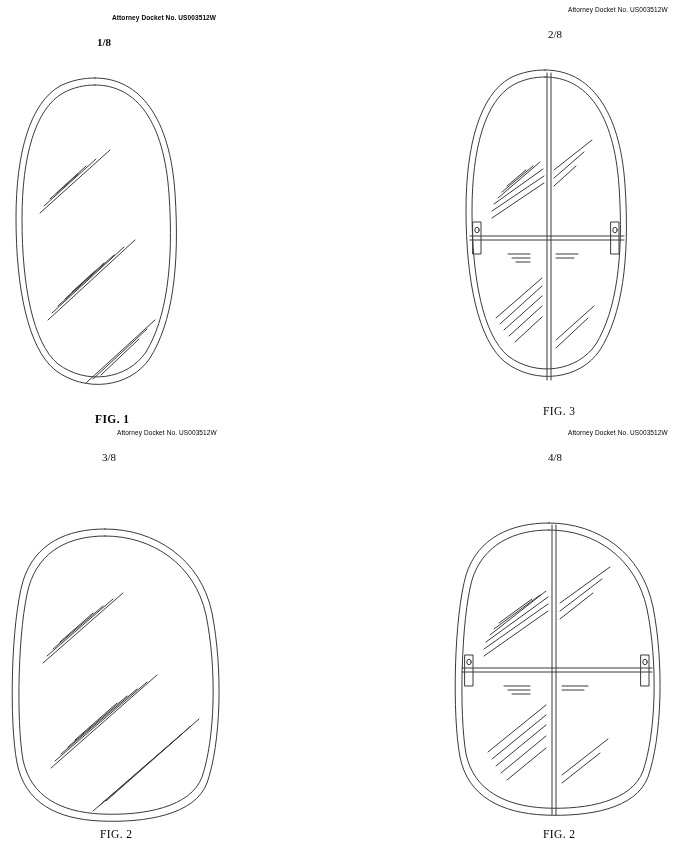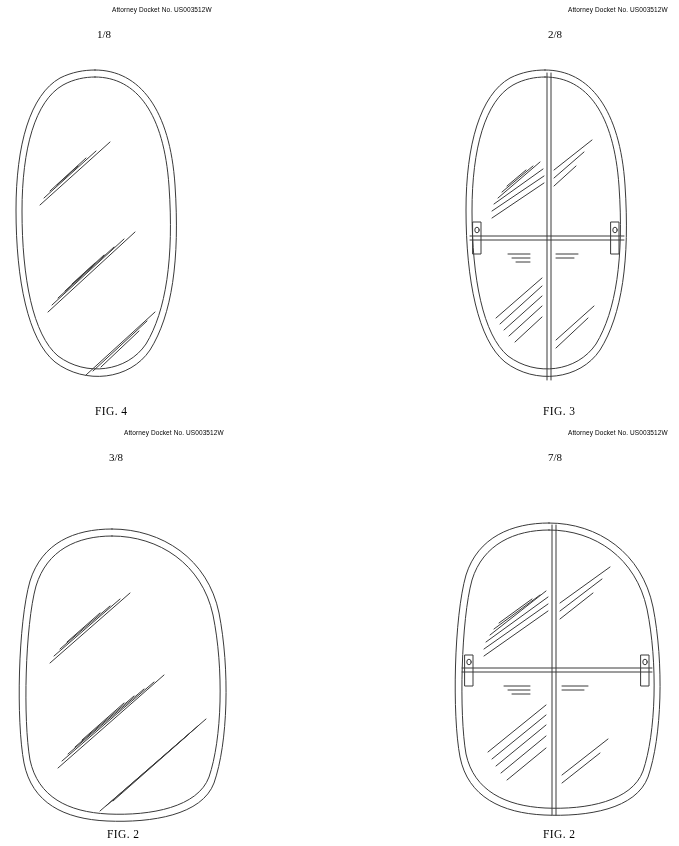--- a/index.html
+++ b/index.html
@@ -20,23 +20,23 @@
     left: 0;
     top: 0;
     width: 679px;
     height: 846px;
   }
   .sheet {
     position: absolute;
     width: 339px;
     height: 423px;
   }
-  .sheet-tl { left: 0px;   top: 0px; }
+  .sheet-tl { left: 0px;   top: 8px; font-weight: bold; }
   .sheet-tr { left: 340px; top: 0px; }
-  .sheet-bl { left: 12px;   top: 423px; }
+  .sheet-bl { left: 5px;   top: 423px; }
   .sheet-br { left: 340px; top: 423px; }
 
   .docket {
     position: absolute;
     top: 6px;
     font-family: "Liberation Sans", sans-serif;
     font-size: 6.5px;
     letter-spacing: 0.1px;
     color: #000;
     white-space: nowrap;
@@ -127,21 +127,21 @@
           <path d="M65 251 L 104 215"></path>
           <path d="M72 244 L 95 223"></path>
 
           <path d="M86 335 L 155 272"></path>
           <path d="M93 331 L 147 281"></path>
           <path d="M101 327 L 139 291"></path>
         </g>
       </svg>
     </div>
 
-    <div class="figlabel figlabel-left">FIG. 4</div>
+    <div class="figlabel figlabel-left">FIG. 1</div>
   </div>
 
   <div class="sheet sheet-tr">
     <div class="docket docket-right">Attorney Docket No. US003512W</div>
     <div class="sheetnum sheetnum-right">2/8</div>
 
     <div class="drawing">
       <svg width="339" height="360" viewBox="0 0 339 360" xmlns="http://www.w3.org/2000/svg">
         <g fill="none" stroke="#3a3a3a" stroke-width="1" stroke-linecap="round" stroke-linejoin="round">
 
@@ -246,21 +246,21 @@
           <path d="M101 338 L 177 271"></path>
         </g>
       </svg>
     </div>
 
     <div class="figlabel figlabel-left">FIG. 2</div>
   </div>
 
   <div class="sheet sheet-br">
     <div class="docket docket-right">Attorney Docket No. US003512W</div>
-    <div class="sheetnum sheetnum-right">7/8</div>
+    <div class="sheetnum sheetnum-right">4/8</div>
 
     <div class="drawing">
       <svg width="339" height="360" viewBox="0 0 339 360" xmlns="http://www.w3.org/2000/svg">
         <g fill="none" stroke="#3a3a3a" stroke-width="1" stroke-linecap="round" stroke-linejoin="round">
 
           <path d="M209 60
                    C 258 60, 302 90, 313 144
                    C 324 200, 322 274, 308 314
                    C 296 346, 248 354, 204 352
                    C 162 350, 128 334, 120 294

